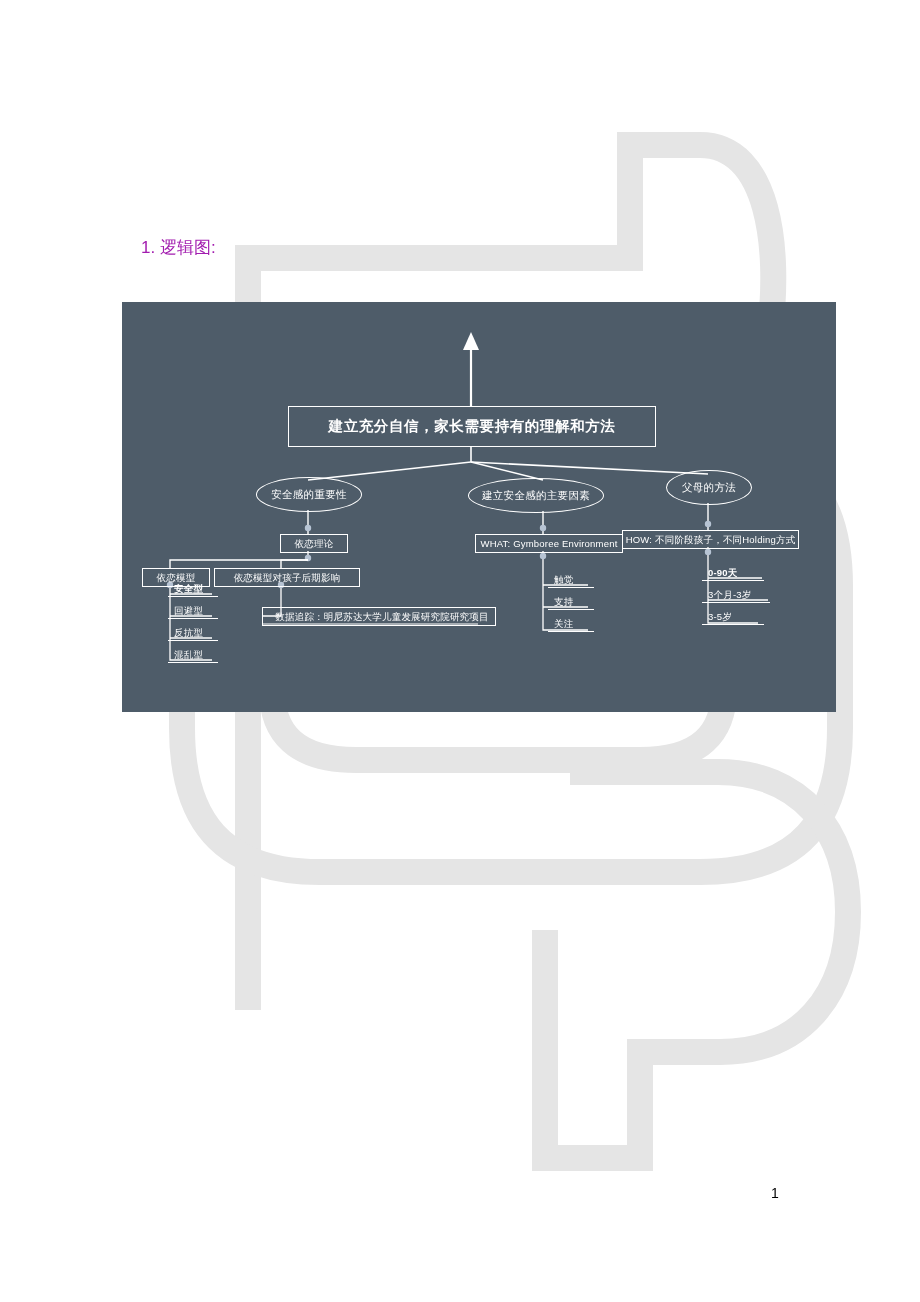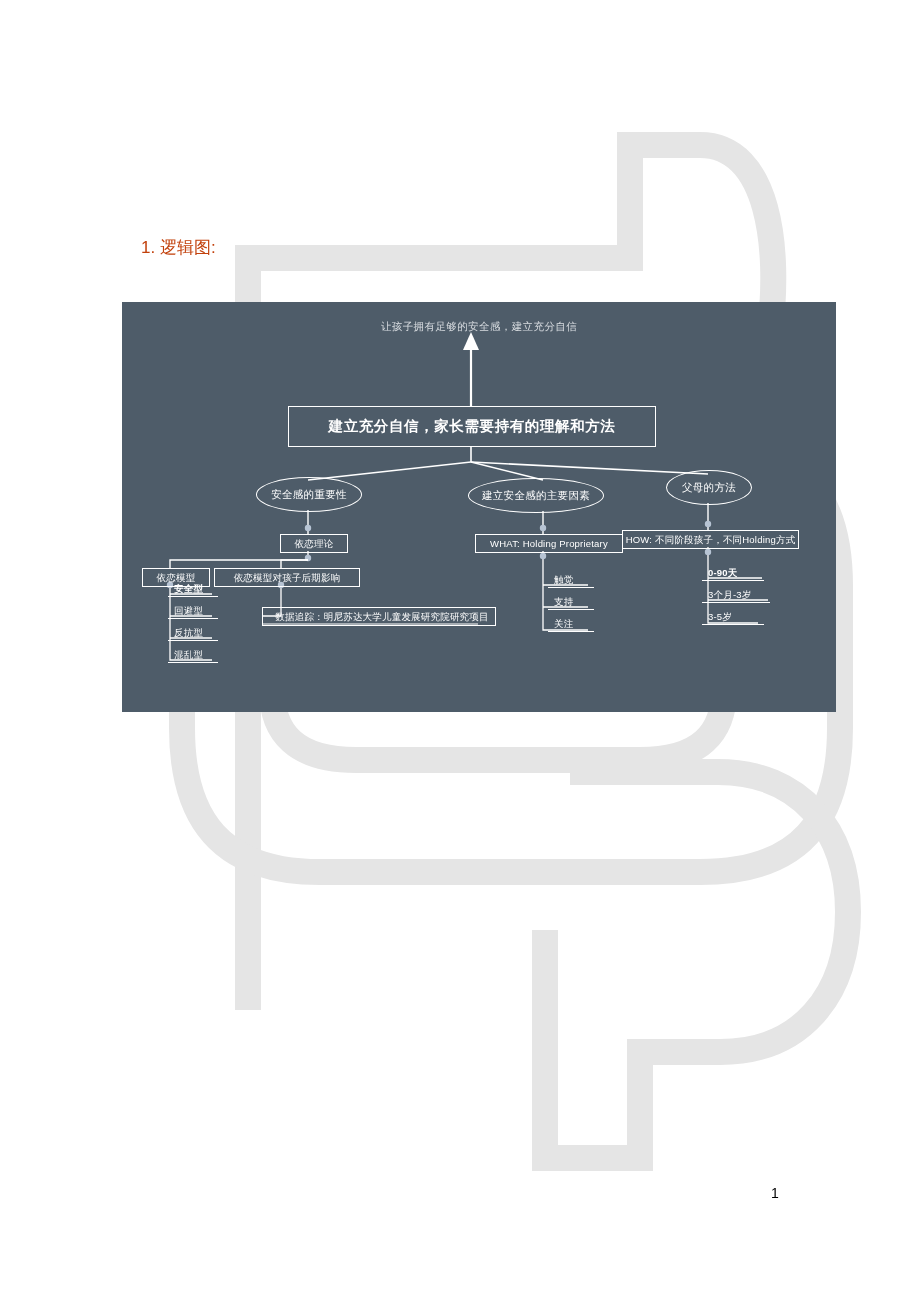--- a/index.html
+++ b/index.html
@@ -43,21 +43,21 @@
     color: #000000;
     z-index: 3;
   }
 
   
   .section-heading {
     position: absolute;
     left: 141px;
     top: 236px;
     font-size: 17px;
-    color: #c2410c;
+    color: #a21caf;
     z-index: 3;
   }
 
   
   .diagram {
     position: absolute;
     left: 122px;
     top: 302px;
     width: 714px;
     height: 410px;
@@ -262,39 +262,38 @@
         <line x1="586" y1="201" x2="586" y2="228" stroke-width="1.4"></line>
         <circle cx="586" cy="222" r="3.2" fill="#b7c4d4" stroke="none"></circle>
 
         <path d="M 586 245 L 586 321 L 636 321" stroke-width="1.3"></path>
         <circle cx="586" cy="250" r="3.2" fill="#b7c4d4" stroke="none"></circle>
         <line x1="586" y1="276" x2="640" y2="276" stroke-width="1.3"></line>
         <line x1="586" y1="298" x2="646" y2="298" stroke-width="1.3"></line>
       </g>
     </svg>
 
-    <div class="node goal-text">让孩子拥有足够的安全感，建立充分自信</div>
 
     <div class="node main-box">建立充分自信，家长需要持有的理解和方法</div>
 
     <div class="node ellipse ell-1">安全感的重要性</div>
     <div class="node ellipse ell-2">建立安全感的主要因素</div>
     <div class="node ellipse ell-3">父母的方法</div>
 
     <div class="node rect r-theory">依恋理论</div>
     <div class="node rect r-model">依恋模型</div>
     <div class="node rect r-effect">依恋模型对孩子后期影响</div>
     <div class="node rect r-track">数据追踪：明尼苏达大学儿童发展研究院研究项目</div>
 
     <div class="node leaf lf-a1">安全型</div>
     <div class="node leaf lf-a2">回避型</div>
     <div class="node leaf lf-a3">反抗型</div>
     <div class="node leaf lf-a4">混乱型</div>
 
-    <div class="node rect r-what">WHAT: Holding Proprietary</div>
+    <div class="node rect r-what">WHAT: Gymboree Environment</div>
     <div class="node leaf lf-b1">触觉</div>
     <div class="node leaf lf-b2">支持</div>
     <div class="node leaf lf-b3">关注</div>
 
     <div class="node rect r-how">HOW: 不同阶段孩子，不同Holding方式</div>
     <div class="node leaf lf-c1">0-90天</div>
     <div class="node leaf lf-c2">3个月-3岁</div>
     <div class="node leaf lf-c3">3-5岁</div>
   </div>
 

